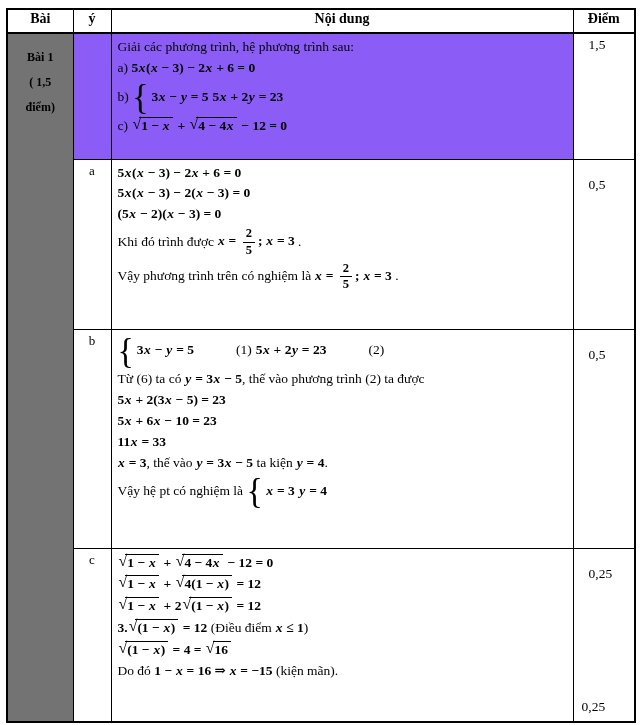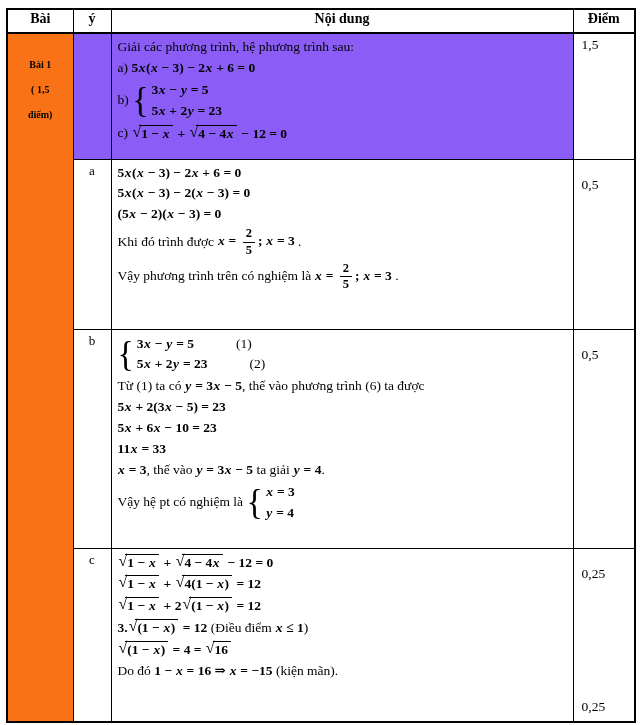--- a/index.html
+++ b/index.html
@@ -18,26 +18,26 @@
   .grid thead th{
     border-bottom:2px solid #000;font-weight:bold;text-align:center;
     font-size:14px;padding:1px 0;height:20px;
   }
   tr.r0{height:126px;}
   tr.r1{height:170px;}
   tr.r2{height:219px;}
   tr.r3{height:174px;}
   .hl{background:#8b5cf6;}
   .bai-cell{
-    text-align:center;font-weight:bold;font-size:10px;
-    padding-top:18px;line-height:25px;background:#f97316;
+    text-align:center;font-weight:bold;font-size:12px;
+    padding-top:11px;line-height:25px;background:#737373;
   }
   .y-cell{text-align:center;font-size:13px;padding-top:3px;}
   .content-cell{padding:1px 6px 2px 6px;font-size:13.5px;line-height:1.25;}
-  .diem-cell{font-size:13.5px;padding-left:8px;position:relative;}
+  .diem-cell{font-size:13.5px;padding-left:15px;position:relative;}
   .d-top{padding-top:3px;}
   .d-mid{padding-top:17px;}
   .score-b{position:absolute;bottom:6px;left:8px;}
   
   .line{display:flex;align-items:center;margin:4px 0;white-space:pre-wrap;}
   .txt{white-space:pre-wrap;}
   .math{white-space:pre-wrap;font-weight:bold;}
   .math i{font-style:italic;padding:0 .5px;}
   
   .sqrt{display:inline-flex;align-items:flex-start;margin:0 1px;}
@@ -49,21 +49,21 @@
     margin:0 3px;font-size:12.5px;line-height:1.1;vertical-align:middle;
   }
   .fn{border-bottom:1px solid #000;padding:0 3px 1px 3px;}
   .fd{padding-top:1px;}
   
   .cases{display:inline-flex;align-items:center;margin:1px 0;}
   .cbrace{
     font-size:34px;line-height:.9;font-weight:400;margin-right:3px;
     transform:scaleY(1.05);font-family:"Liberation Serif",serif;
   }
-  .ccol{display:inline-flex;flex-direction:column;gap:4px;}
+  .ccol{display:inline-flex;flex-direction:row;gap:4px;}
   .crow{display:inline-flex;align-items:center;}
   .clabel{margin-left:42px;}
 </style>
 </head>
 <body>
 
 <div class="page">
   <table class="grid">
     <colgroup>
       <col style="width:66px">
@@ -107,25 +107,25 @@
             <div class="line"><span class="txt">Vậy phương trình trên có nghiệm là </span><span class="math"><i>x</i> = <span class="frac"><span class="fn">2</span><span class="fd">5</span></span>; <i>x</i> = 3</span><span class="txt"> .</span></div>
           </td>
         <td class="diem-cell d-mid">
           <span>0,5</span>
         </td>
       </tr>
       <tr class="r2">
         <td class="y-cell">b</td>
         <td class="content-cell">
             <div class="line"><span class="cases"><span class="cbrace">{</span><span class="ccol"><span class="crow"><span class="math">3<i>x</i> − <i>y</i> = 5</span><span class="clabel">(1)</span></span><span class="crow"><span class="math">5<i>x</i> + 2<i>y</i> = 23</span><span class="clabel">(2)</span></span></span></span></div>
-            <div class="line"><span class="txt">Từ (1) ta có </span><span class="math"><i>y</i> = 3<i>x</i> − 5</span><span class="txt">, thế vào phương trình (6) ta được</span></div>
+            <div class="line"><span class="txt">Từ (6) ta có </span><span class="math"><i>y</i> = 3<i>x</i> − 5</span><span class="txt">, thế vào phương trình (2) ta được</span></div>
             <div class="line"><span class="math">5<i>x</i> + 2(3<i>x</i> − 5) = 23</span></div>
             <div class="line"><span class="math">5<i>x</i> + 6<i>x</i> − 10 = 23</span></div>
             <div class="line"><span class="math">11<i>x</i> = 33</span></div>
-            <div class="line"><span class="math"><i>x</i> = 3</span><span class="txt">, thế vào </span><span class="math"><i>y</i> = 3<i>x</i> − 5</span><span class="txt"> ta giải </span><span class="math"><i>y</i> = 4</span><span class="txt">.</span></div>
+            <div class="line"><span class="math"><i>x</i> = 3</span><span class="txt">, thế vào </span><span class="math"><i>y</i> = 3<i>x</i> − 5</span><span class="txt"> ta kiện </span><span class="math"><i>y</i> = 4</span><span class="txt">.</span></div>
             <div class="line"><span class="txt">Vậy hệ pt có nghiệm là </span><span class="cases"><span class="cbrace">{</span><span class="ccol"><span class="crow"><span class="math"><i>x</i> = 3</span></span><span class="crow"><span class="math"><i>y</i> = 4</span></span></span></span></div>
           </td>
         <td class="diem-cell d-mid">
           <span>0,5</span>
         </td>
       </tr>
       <tr class="r3">
         <td class="y-cell">c</td>
         <td class="content-cell">
             <div class="line"><span class="math"><span class="sqrt"><span class="rad">√</span><span class="rin">1 − <i>x</i></span></span> + <span class="sqrt"><span class="rad">√</span><span class="rin">4 − 4<i>x</i></span></span> − 12 = 0</span></div>

